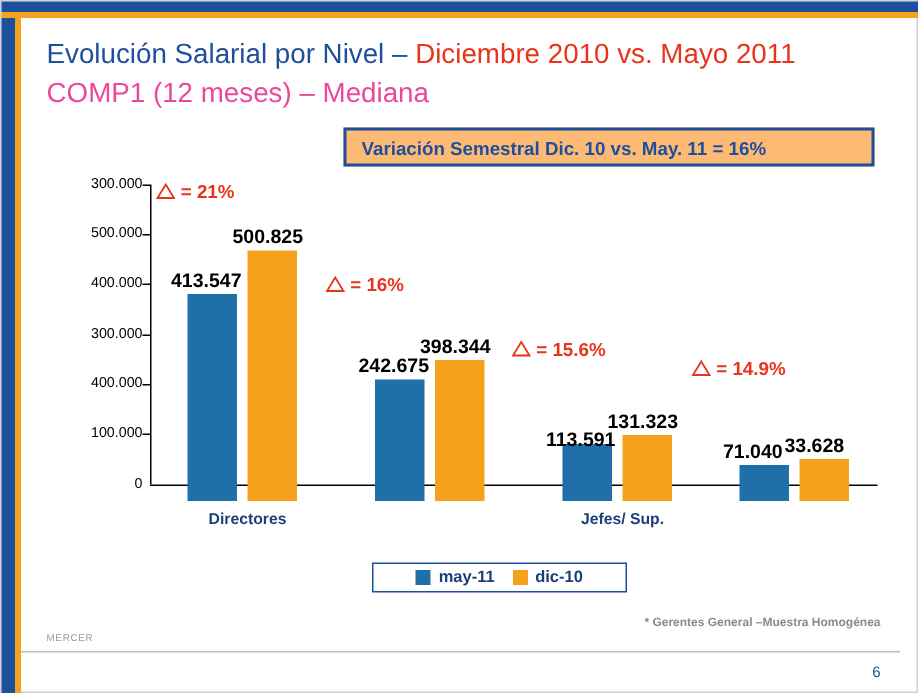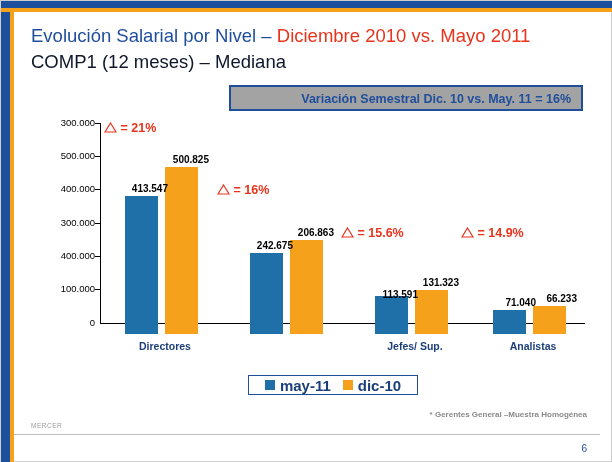--- a/index.html
+++ b/index.html
@@ -35,32 +35,32 @@
   }
 
   
   .title1{
     position:absolute;left:30px;top:24px;
     font-size:18.5px;color:#1f4e9c;white-space:nowrap;
   }
   .title1 .red{color:#e8341c;}
   .title2{
     position:absolute;left:30px;top:50px;
-    font-size:18.5px;color:#0f172a;white-space:nowrap;
+    font-size:18.5px;color:#ec4899;white-space:nowrap;
   }
 
   
   .callout{
     position:absolute;
     border:2px solid #1f4e9c;
-    background:#a3a3a3;
+    background:#fdba74;
     color:#1f4e9c;
     font-size:12.5px;
     font-weight:bold;
-    text-align:right;
+    text-align:left;
     white-space:nowrap;
     padding:5px 10px;
     box-sizing:border-box;
   }
   #callout-semestral{left:228px;top:84px;width:354px;height:26px;line-height:14px;}
   #callout-anual{left:228px;top:133px;width:354px;height:26px;line-height:14px;}
 
   
   #plot{
     position:absolute;left:44px;top:122px;width:540px;height:212px;
@@ -78,22 +78,22 @@
   .group{
     position:absolute;bottom:1px;width:120px;height:200px;
   }
   .bar{
     position:absolute;bottom:0;width:33px;
   }
   .bar.blue{background:#1f6fa8;left:20px;}
   .bar.orange{background:#f5a11b;left:60px;}
   .barval{
     position:absolute;
-    font-size:10px;font-weight:bold;color:#000;white-space:nowrap;
-    text-align:right;width:54px;
+    font-size:13px;font-weight:bold;color:#000;white-space:nowrap;
+    text-align:left;width:54px;
   }
   .barval.blue{left:9px;}
   .barval.orange{left:50px;}
   .catlabel{
     position:absolute;top:206px;width:120px;text-align:center;
     font-size:10.5px;font-weight:bold;color:#1c3f7a;
   }
 
   
   .varann{
@@ -106,21 +106,21 @@
   }
   .tri-outline svg{display:block;}
 
   
   #legend{
     position:absolute;left:247px;top:374px;width:170px;height:20px;
     border:1px solid #1f4e9c;background:#ffffff;
     display:flex;align-items:center;justify-content:center;gap:12px;
     box-sizing:border-box;
   }
-  .leg-item{display:flex;align-items:center;gap:5px;font-size:15px;color:#1c3f7a;font-weight:bold;}
+  .leg-item{display:flex;align-items:center;gap:5px;font-size:11px;color:#1c3f7a;font-weight:bold;}
   .leg-swatch{width:10px;height:10px;display:inline-block;}
   .leg-swatch.blue{background:#1f6fa8;}
   .leg-swatch.orange{background:#f5a11b;}
 
   .footnote{
     position:absolute;right:24px;top:409px;
     font-size:8px;color:#8a8a8a;font-weight:bold;white-space:nowrap;
   }
   .mercer{
     position:absolute;left:30px;bottom:32px;
@@ -186,37 +186,36 @@
       <div class="bar orange" style="height:167px;"></div>
       <div class="barval blue" style="bottom:140px;">413.547</div>
       <div class="barval orange" style="bottom:169px;">500.825</div>
       <div class="catlabel">Directores</div>
     </div>
 
     <div class="group" style="left:185px;">
       <div class="bar blue" style="height:81px;"></div>
       <div class="bar orange" style="height:94px;"></div>
       <div class="barval blue" style="bottom:83px;">242.675</div>
-      <div class="barval orange" style="bottom:96px;">206.863</div>
+      <div class="barval orange" style="bottom:96px;">398.344</div>
     </div>
 
     <div class="group" style="left:310px;">
       <div class="bar blue" style="height:38px;"></div>
       <div class="bar orange" style="height:44px;"></div>
       <div class="barval blue" style="bottom:34px;">113.591</div>
       <div class="barval orange" style="bottom:46px;">131.323</div>
       <div class="catlabel">Jefes/ Sup.</div>
     </div>
 
     <div class="group" style="left:428px;">
       <div class="bar blue" style="height:24px;"></div>
       <div class="bar orange" style="height:28px;"></div>
       <div class="barval blue" style="bottom:26px;">71.040</div>
-      <div class="barval orange" style="bottom:30px;">66.233</div>
-      <div class="catlabel">Analistas</div>
+      <div class="barval orange" style="bottom:30px;">33.628</div>
     </div>
   </div>
 
   <div class="varann" style="left:103px;top:120px;">
     <span class="tri-outline">
       <svg width="13" height="11" viewBox="0 0 13 11">
           <polygon points="6.5,1 12,10 1,10" fill="none" stroke="#e8341c" stroke-width="1.2"></polygon>
         </svg>
     </span>
     <span>= 21%</span>
@@ -233,21 +232,21 @@
 
   <div class="varann" style="left:340px;top:225px;">
     <span class="tri-outline">
       <svg width="13" height="11" viewBox="0 0 13 11">
           <polygon points="6.5,1 12,10 1,10" fill="none" stroke="#e8341c" stroke-width="1.2"></polygon>
         </svg>
     </span>
     <span>= 15.6%</span>
   </div>
 
-  <div class="varann" style="left:460px;top:225px;">
+  <div class="varann" style="left:460px;top:238px;">
     <span class="tri-outline">
       <svg width="13" height="11" viewBox="0 0 13 11">
           <polygon points="6.5,1 12,10 1,10" fill="none" stroke="#e8341c" stroke-width="1.2"></polygon>
         </svg>
     </span>
     <span>= 14.9%</span>
   </div>
 
   <div id="legend">
     <div class="leg-item">

